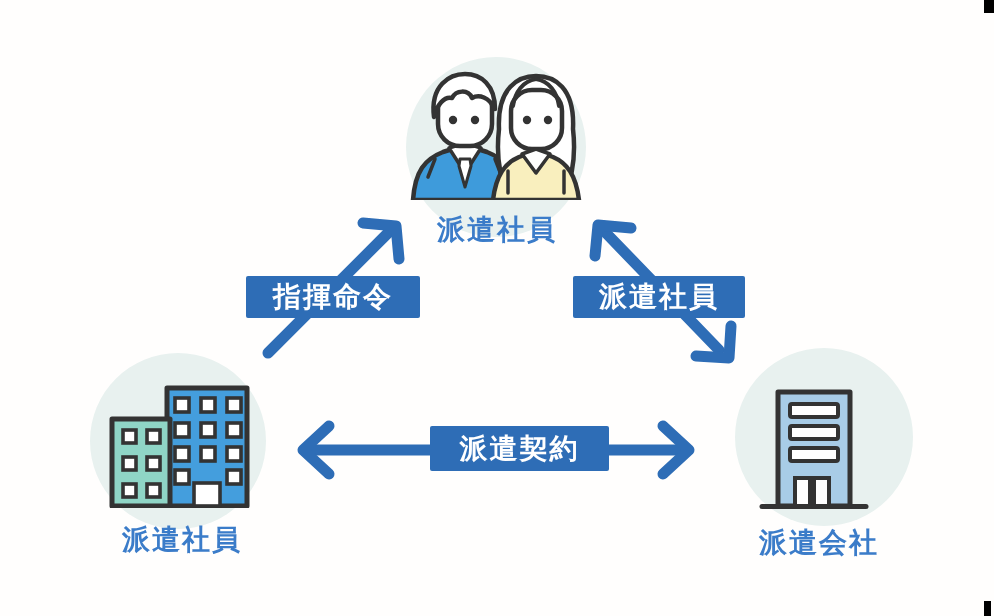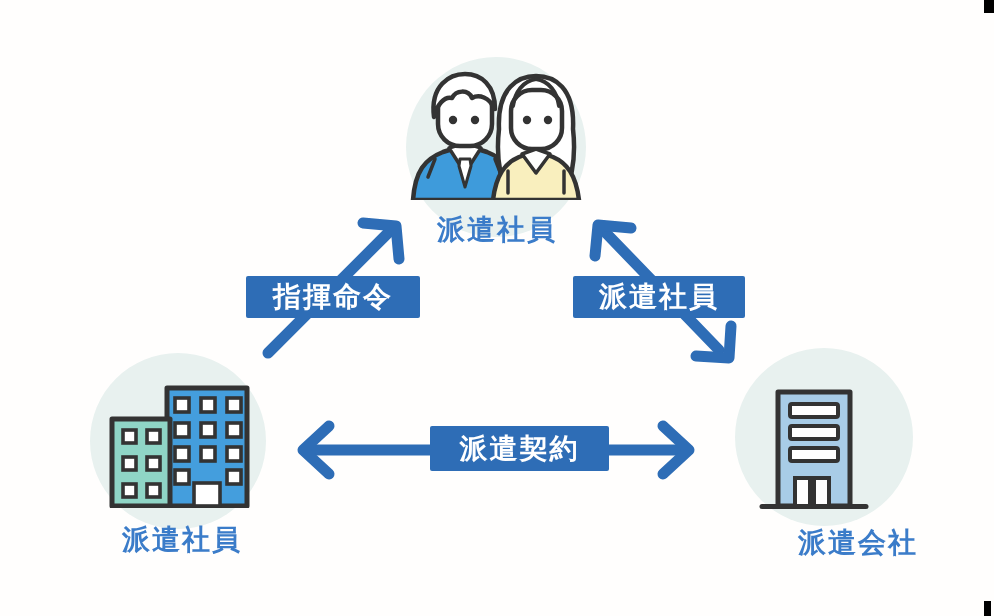--- a/index.html
+++ b/index.html
@@ -102,21 +102,21 @@
     <rect x="20" y="4" width="72" height="114" fill="#a8cce7" stroke="#333333" stroke-width="5" stroke-linejoin="round"></rect>
     <g fill="#ffffff" stroke="#333333" stroke-width="4">
       <rect x="32" y="16" width="48" height="13" rx="2"></rect>
       <rect x="32" y="38" width="48" height="13" rx="2"></rect>
       <rect x="32" y="60" width="48" height="13" rx="2"></rect>
     </g>
     <rect x="37" y="90" width="15" height="28" fill="#ffffff" stroke="#333333" stroke-width="4"></rect>
     <rect x="56" y="90" width="15" height="28" fill="#ffffff" stroke="#333333" stroke-width="4"></rect>
     <path d="M4,118.5 L108,118.5" stroke="#333333" stroke-width="5" stroke-linecap="round"></path>
   </svg>
-  <div class="node-label" style="left:738px;top:524px;width:240px;">派遣会社</div>
+  <div class="node-label" style="left:699px;top:524px;width:240px;">派遣会社</div>
 
   <div class="badge" style="left:246px;top:276px;width:174px;height:42px;">
     <span>指揮命令</span>
   </div>
   <div class="badge" style="left:573px;top:276px;width:172px;height:42px;">
     <span>派遣社員</span>
   </div>
   <div class="badge" style="left:430px;top:426px;width:179px;height:45px;">
     <span>派遣契約</span>
   </div>

